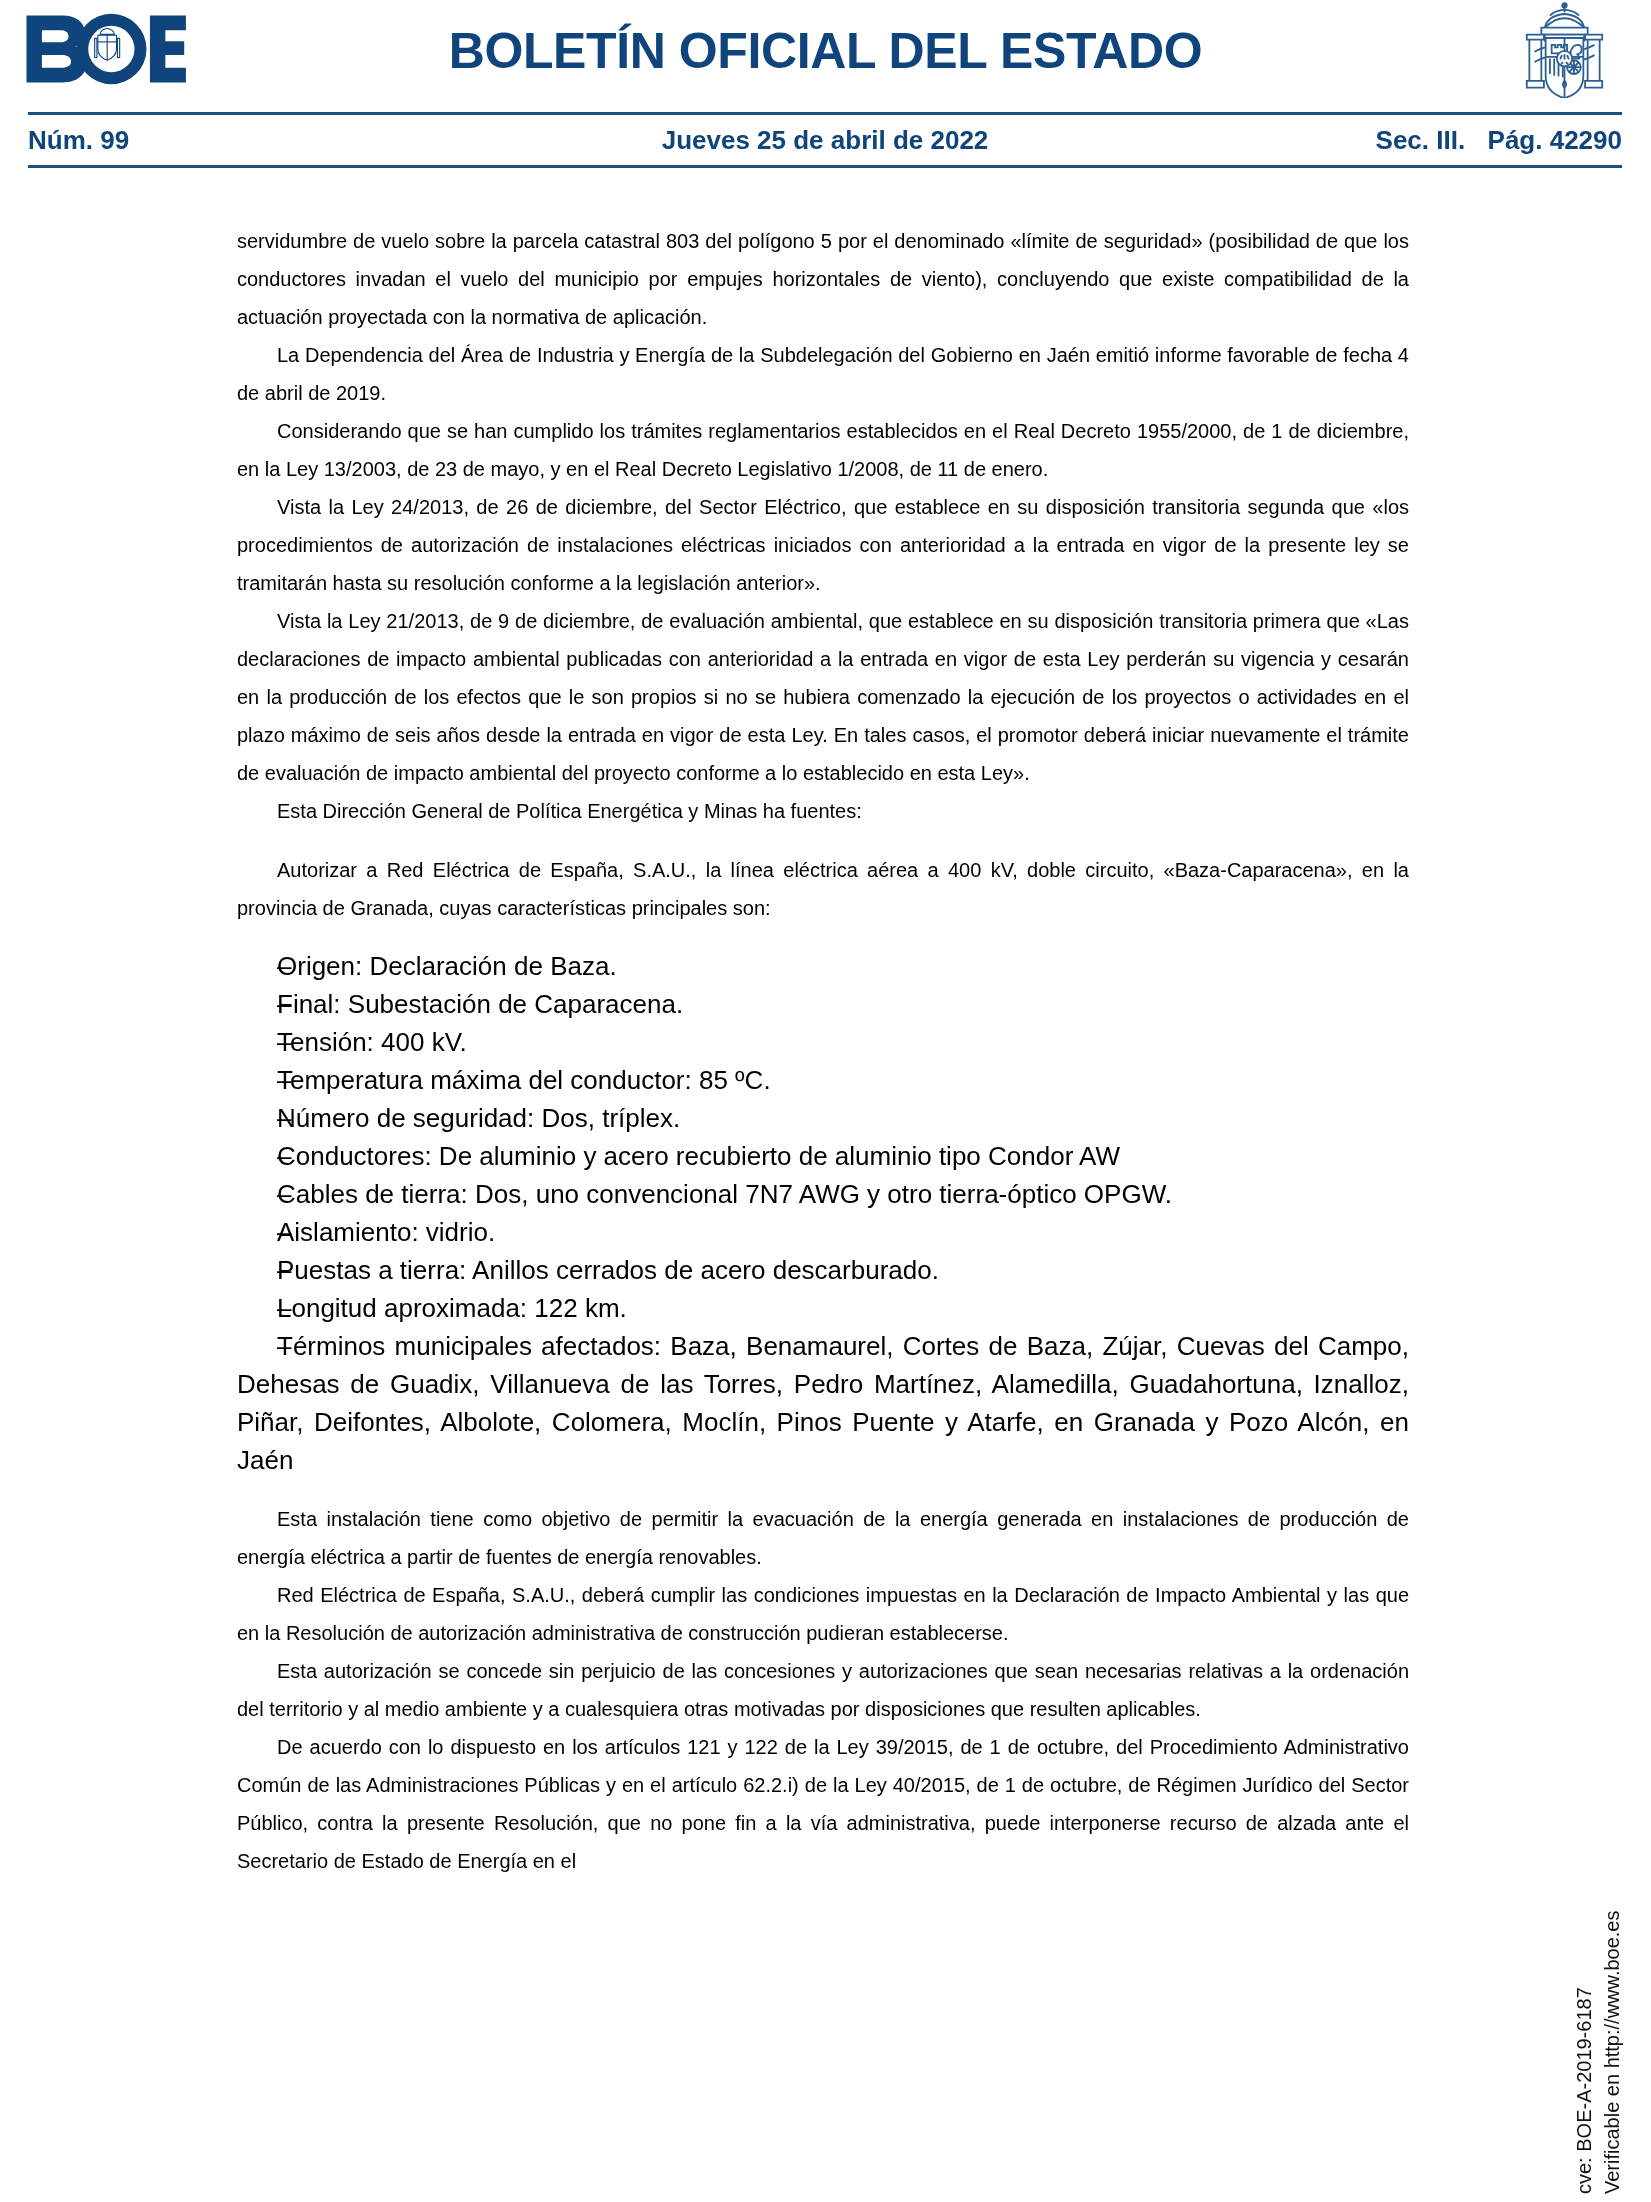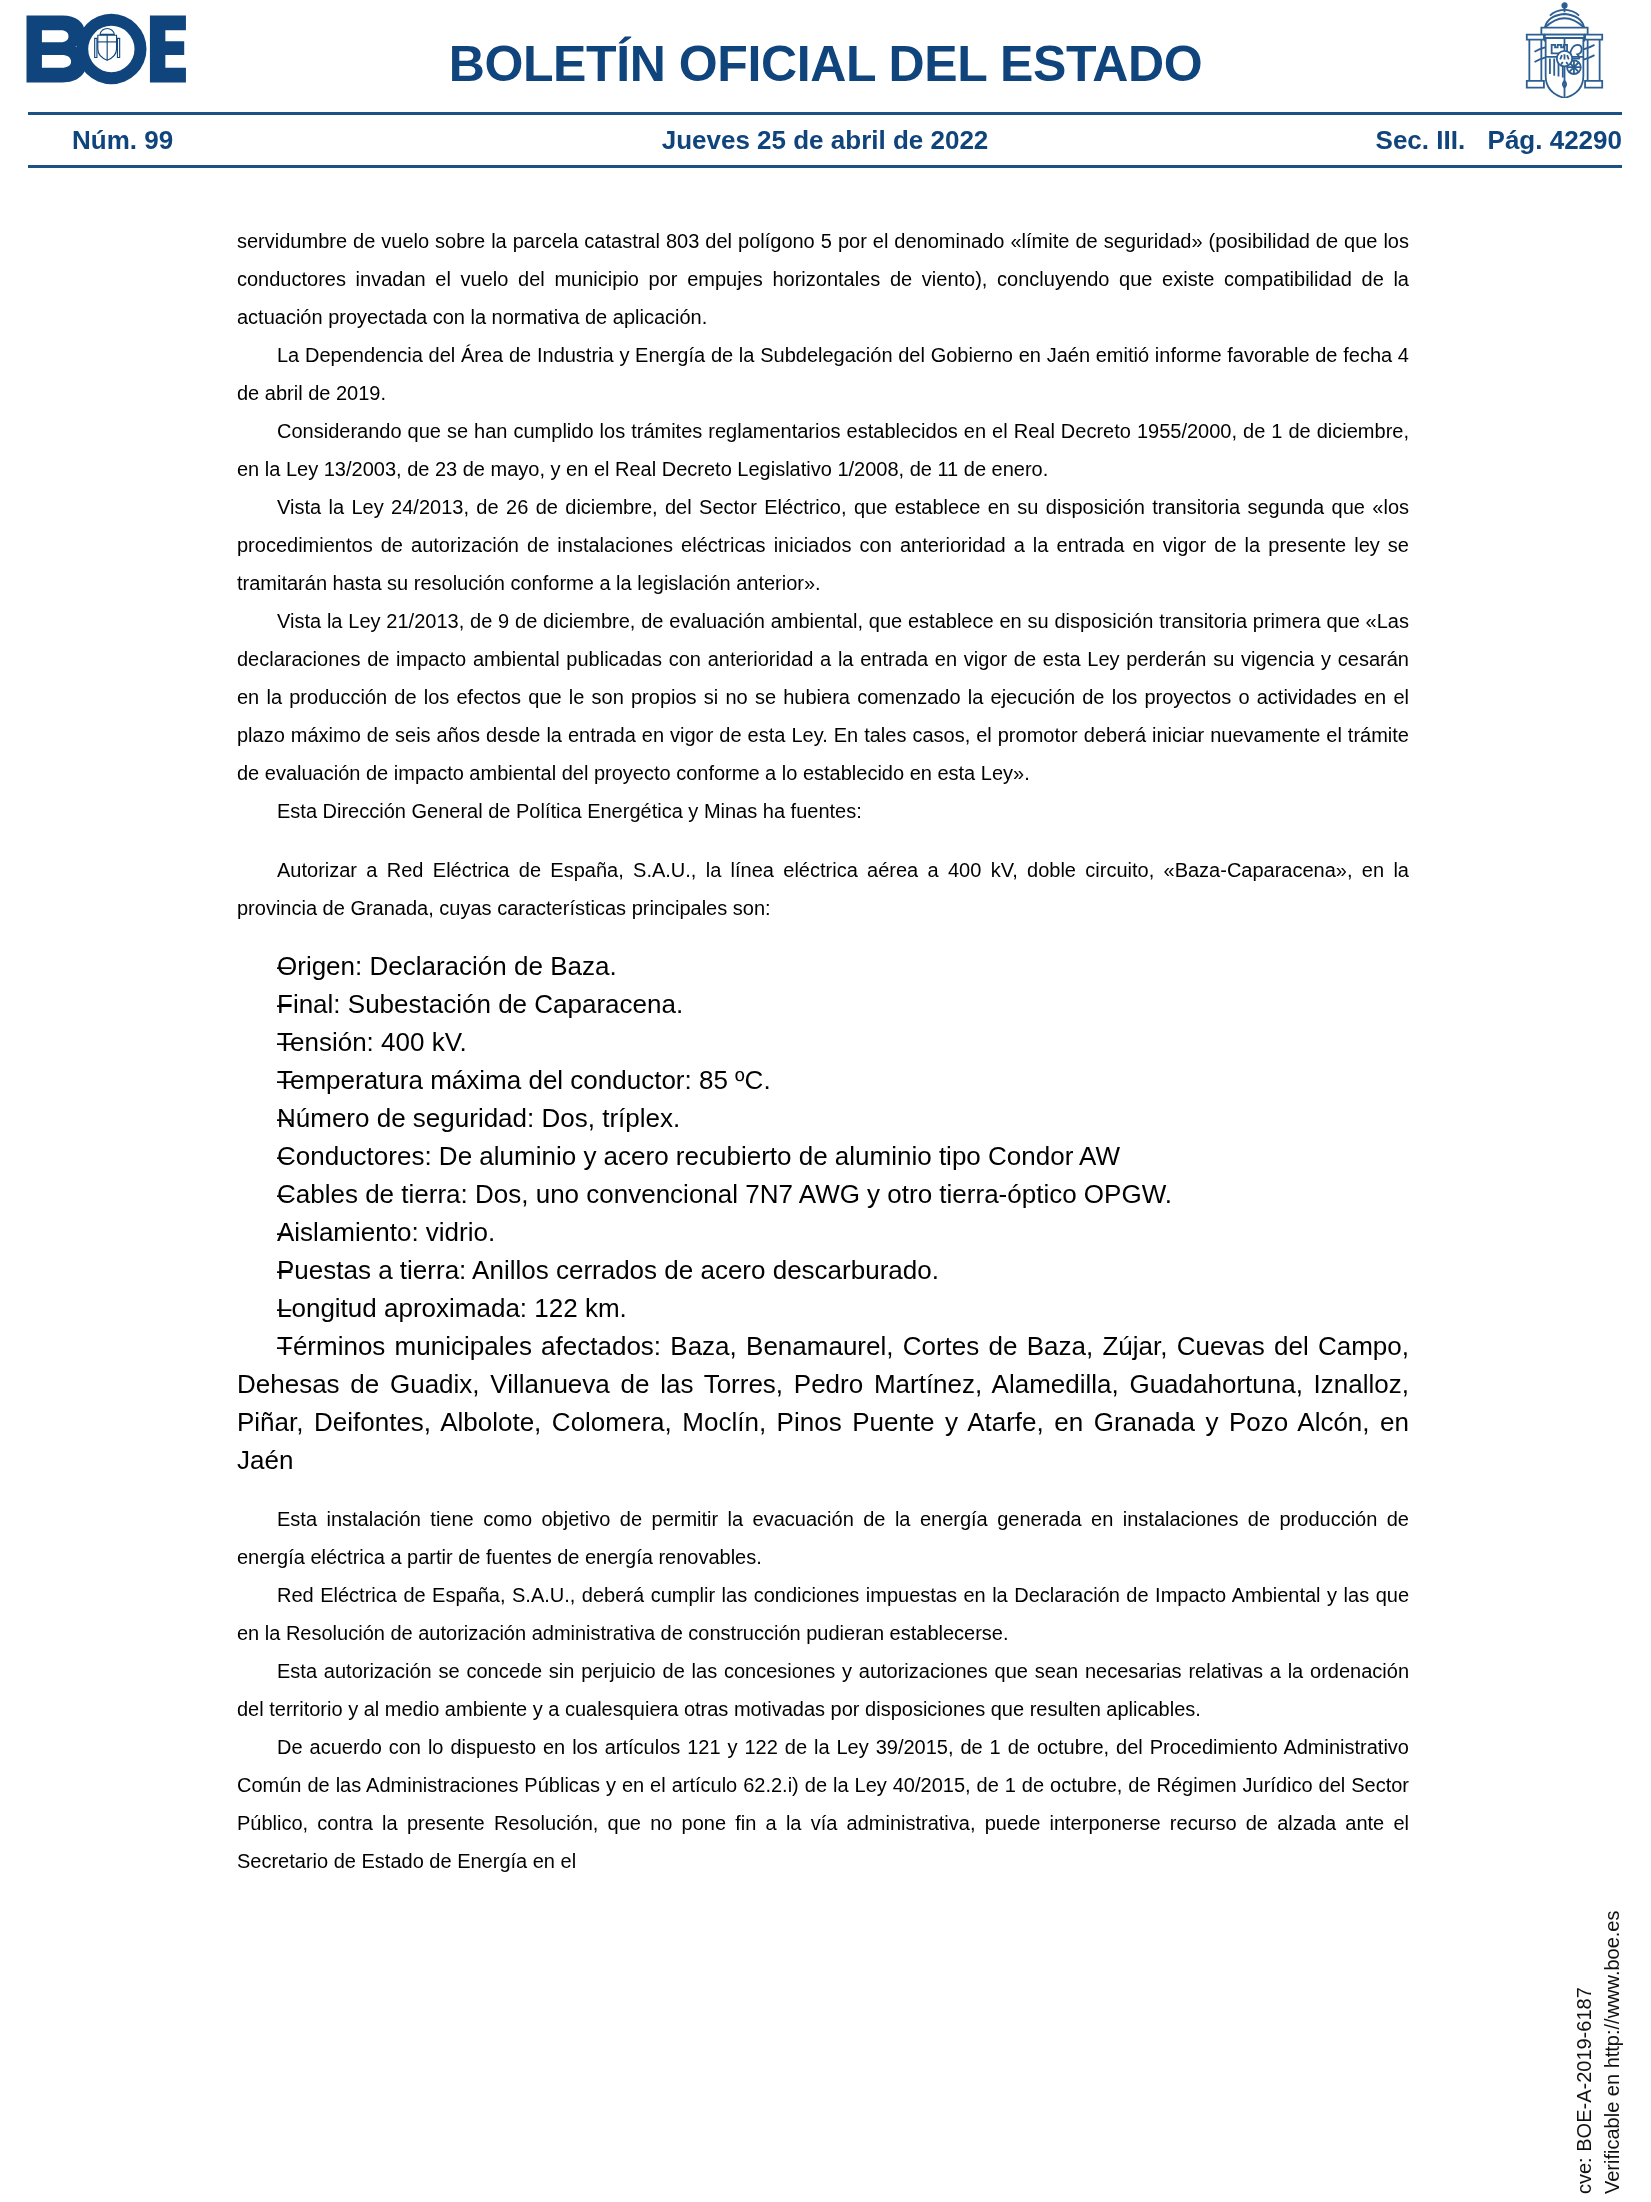--- a/index.html
+++ b/index.html
@@ -26,21 +26,21 @@
   }
   .boe-logo {
     position: absolute;
     left: 23px;
     top: 6.9px;
     width: 163px;
     height: 84px;
   }
   .masthead-title {
     position: absolute;
-    left: 0; top: 23px;
+    left: 0; top: 10px;
     width: 1651px;
     text-align: center;
     font-size: 50px;
     font-weight: bold;
     letter-spacing: -0.4px;
     color: #10447C;
     line-height: 83px;
     white-space: nowrap;
   }
   .coat-arms {
@@ -71,21 +71,20 @@
   }
   .meta-num {
     position: absolute;
     left: 0;
     top: 0;
     line-height: 50px;
     font-size: 26px;
     font-weight: bold;
     color: #10447C;
     white-space: nowrap;
-    margin-left: 44px;
   }
   .meta-date {
     position: absolute;
     left: 0;
     top: 0;
     width: 1594px;
     text-align: center;
     line-height: 50px;
     font-size: 26px;
     font-weight: bold;

